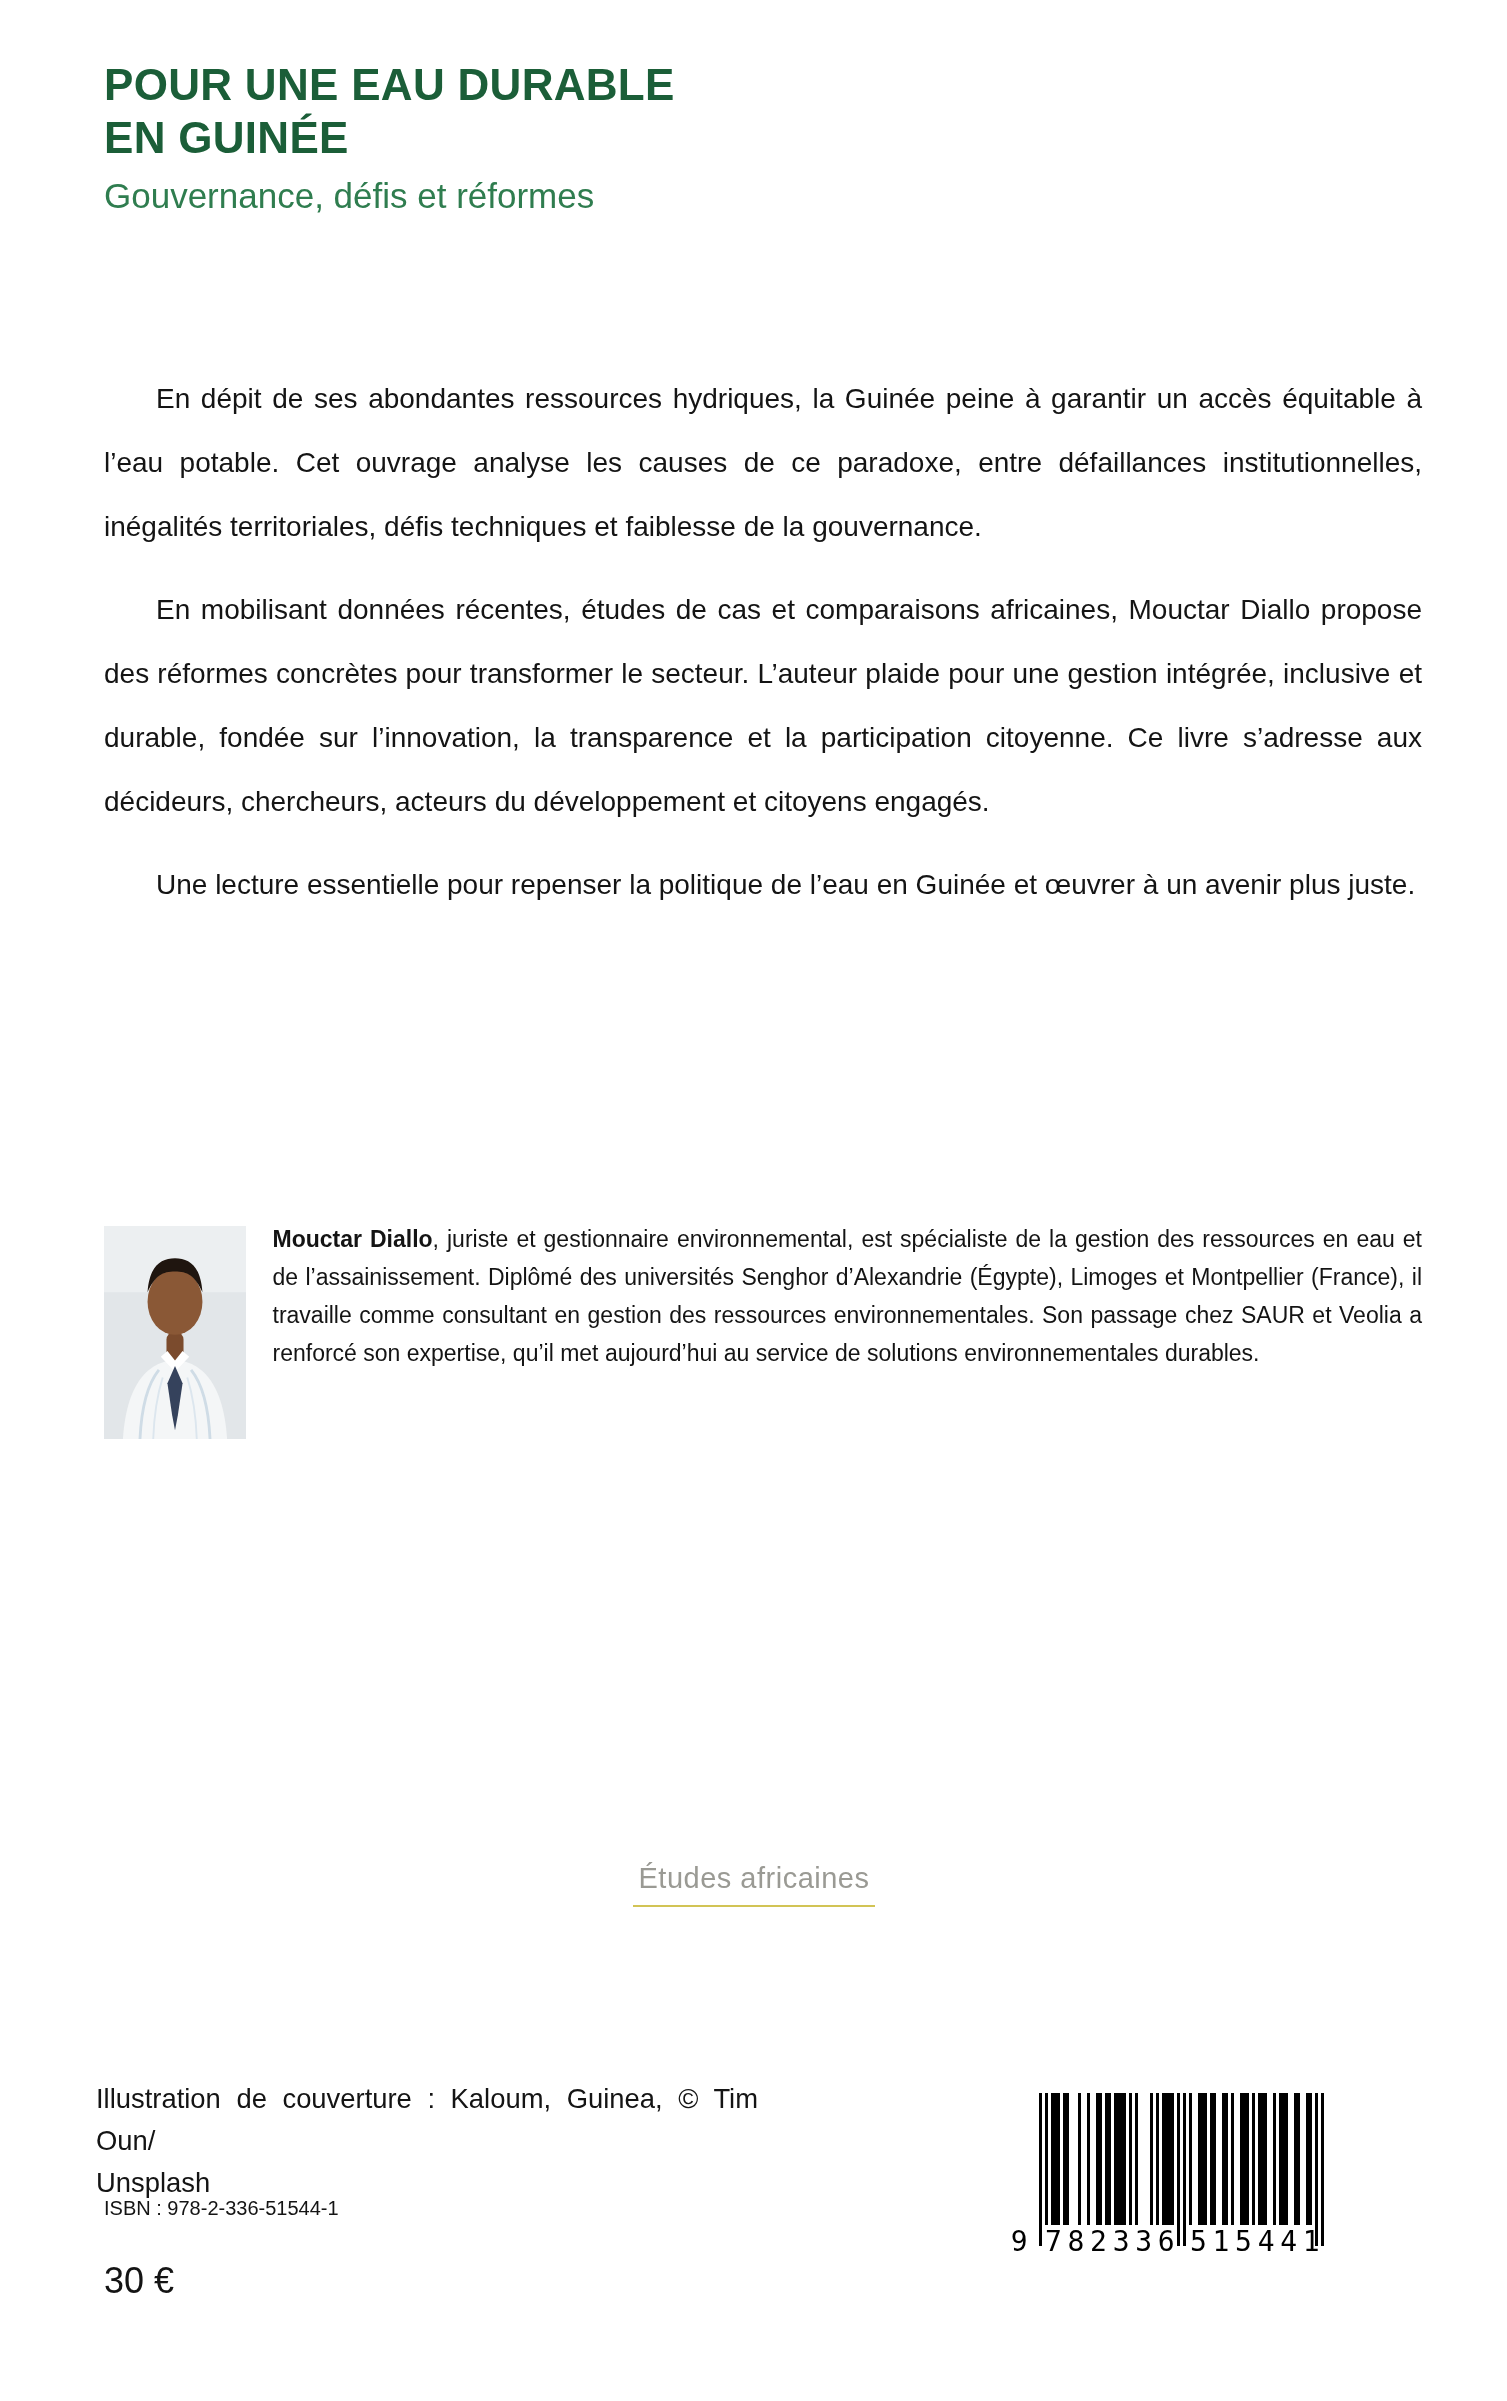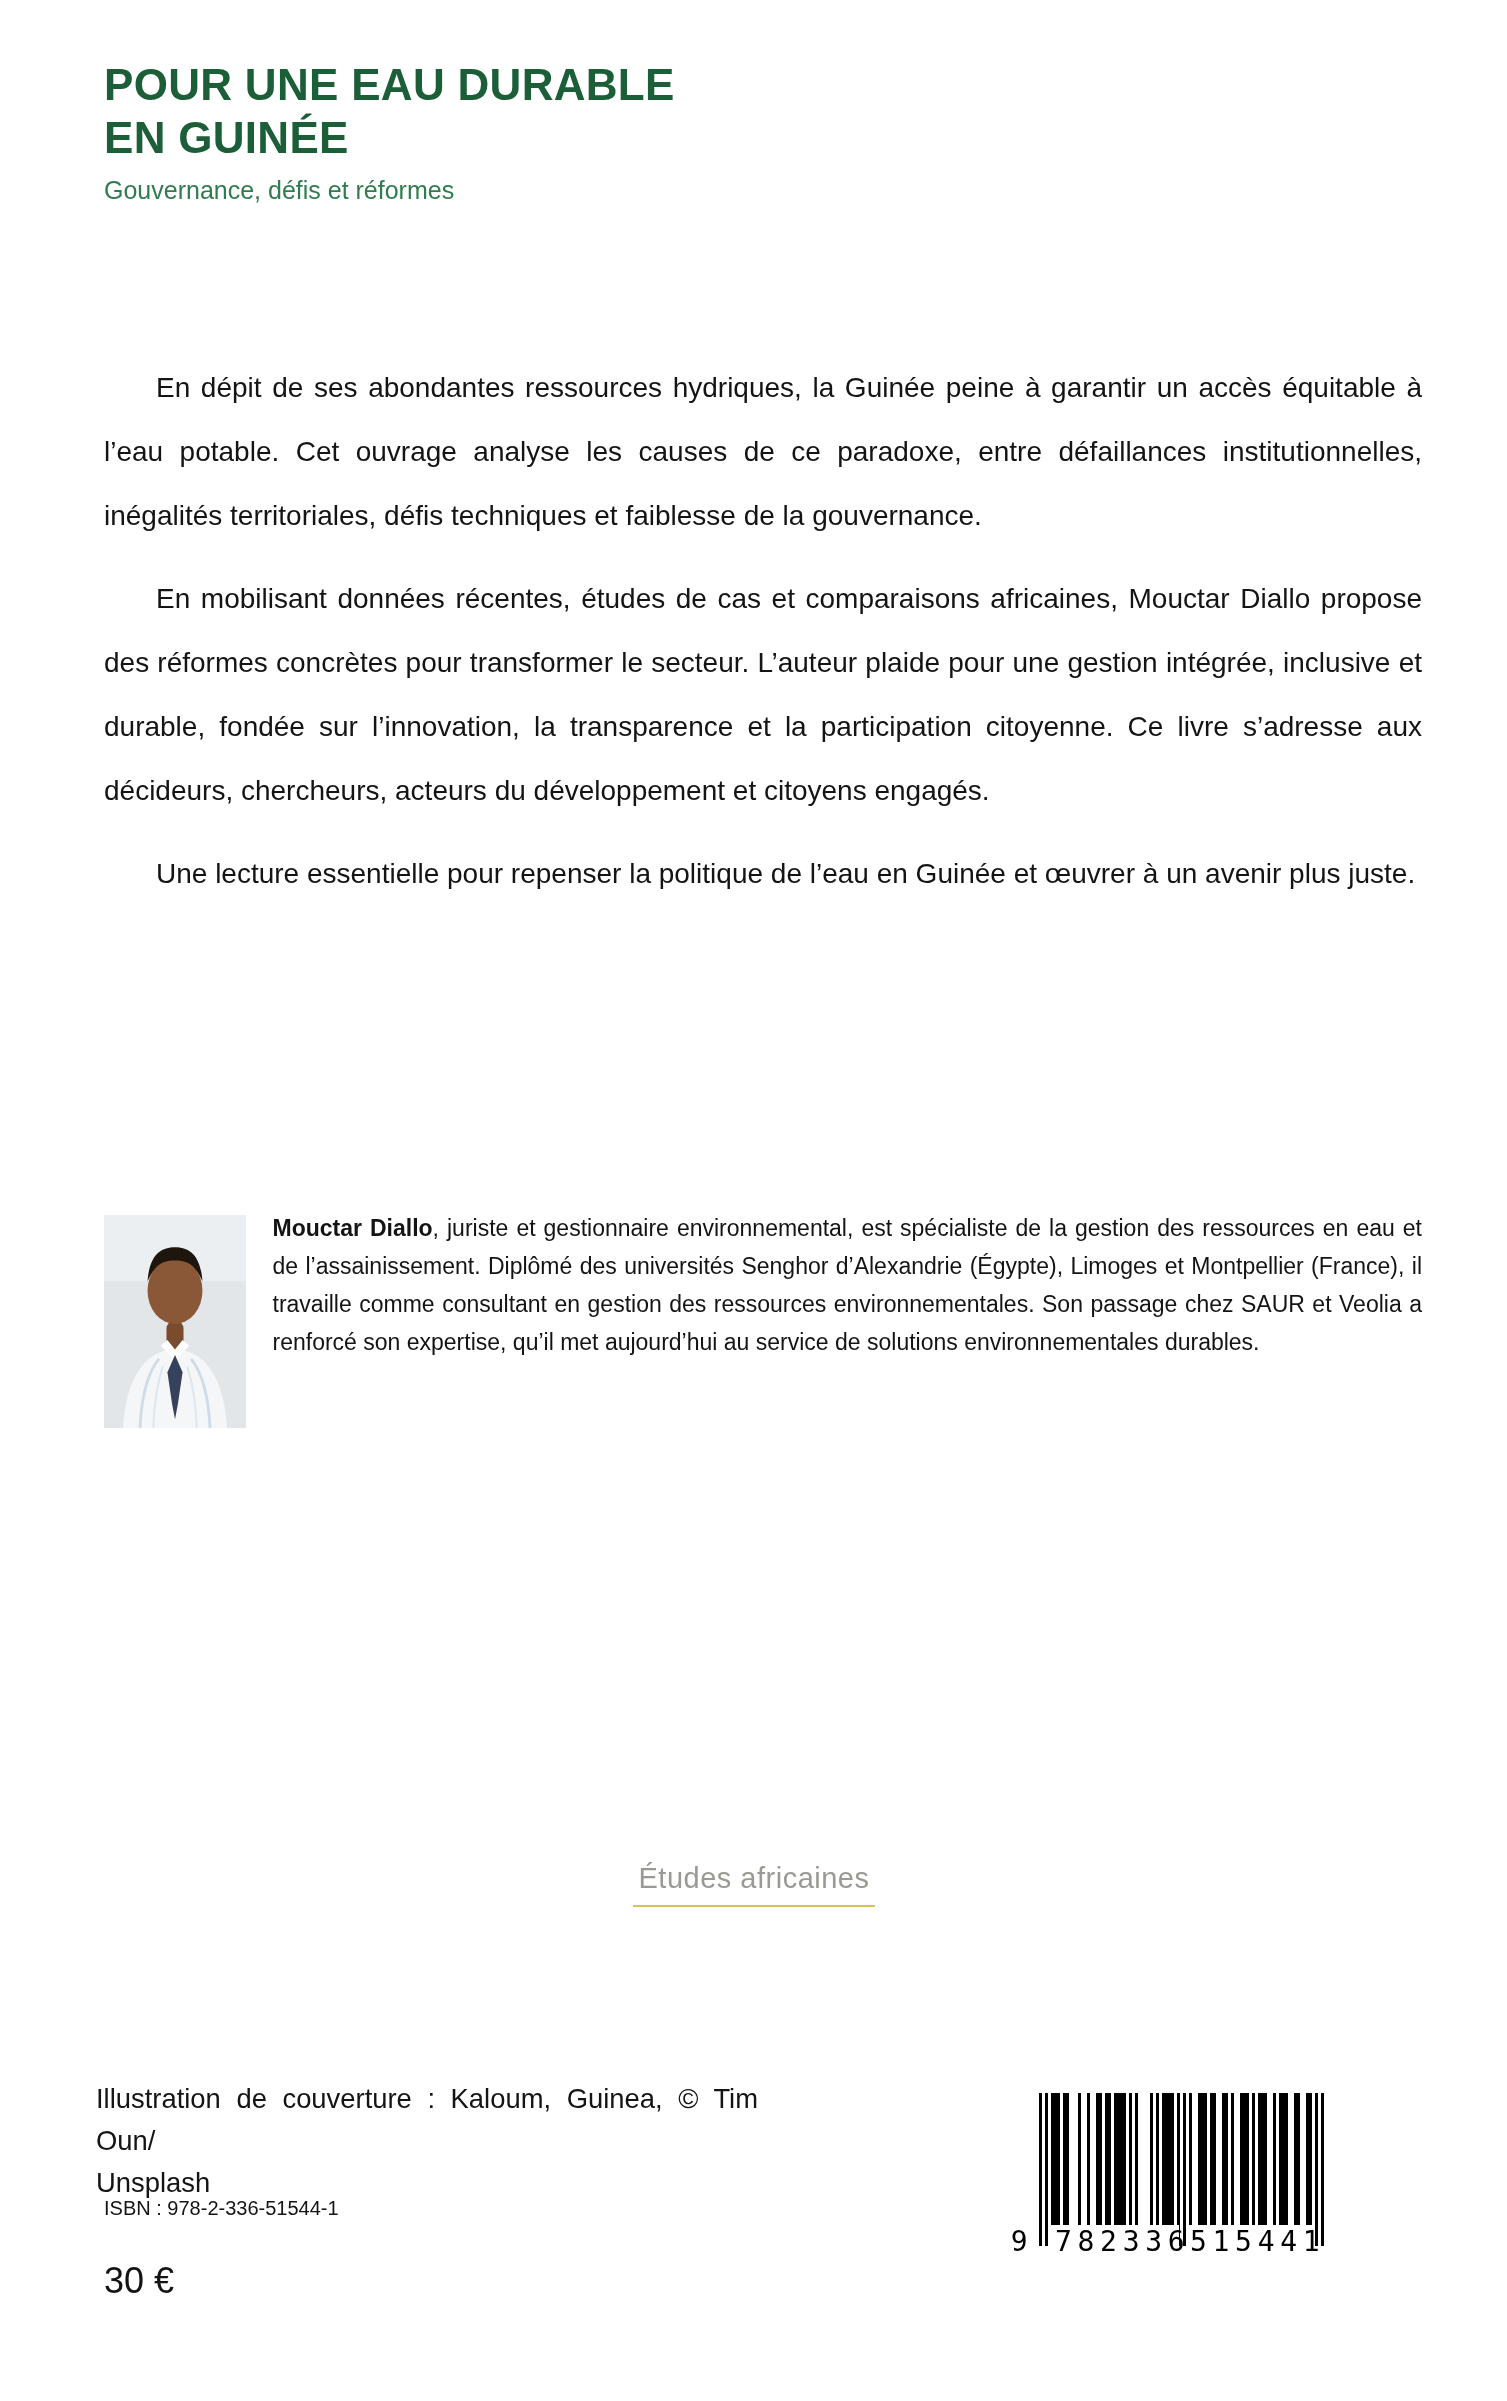--- a/index.html
+++ b/index.html
@@ -18,21 +18,21 @@
 
     .title {
       color: var(--title-green, #1b5e38);
       font-size: 44px;
       line-height: 1.2;
       font-weight: 700;
       letter-spacing: 0.3px;
     }
     .subtitle {
       color: var(--subtitle-green, #2f7d4f);
-      font-size: 25px;
+      font-size: 35px;
       font-weight: 400;
       margin-top: 11.4px;
     }
 
     .body-text { margin-top: 151px; }
     .body-para {
       font-size: 28px;
       line-height: 64px;
       text-align: justify;
       text-indent: 52px;
@@ -106,21 +106,21 @@
     .bars .m.g { height: 153px; }
     .bc {
       position: absolute;
       top: 138px;
       font-family: "DejaVu Sans Mono", monospace;
       font-size: 28px;
       color: #000;
       background: #fff;
     }
     .bc.d9 { left: 5.7px; }
-    .bc.dg1 { left: 50px; width: 124px; text-align: left; letter-spacing: 5.7px; }
+    .bc.dg1 { left: 40px; width: 124px; text-align: left; letter-spacing: 5.7px; }
     .bc.dg2 { left: 185px; width: 124px; text-align: center; letter-spacing: 5.7px; }
   </style>
 </head>
 <body>
 
 <div class="page">
 
   <div class="content">
 
     <h1 class="title">

